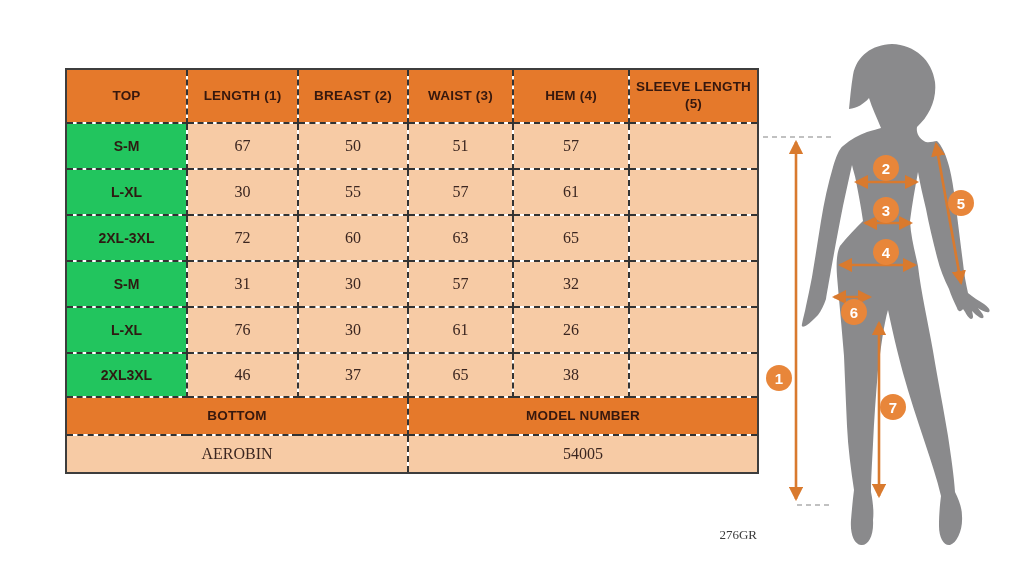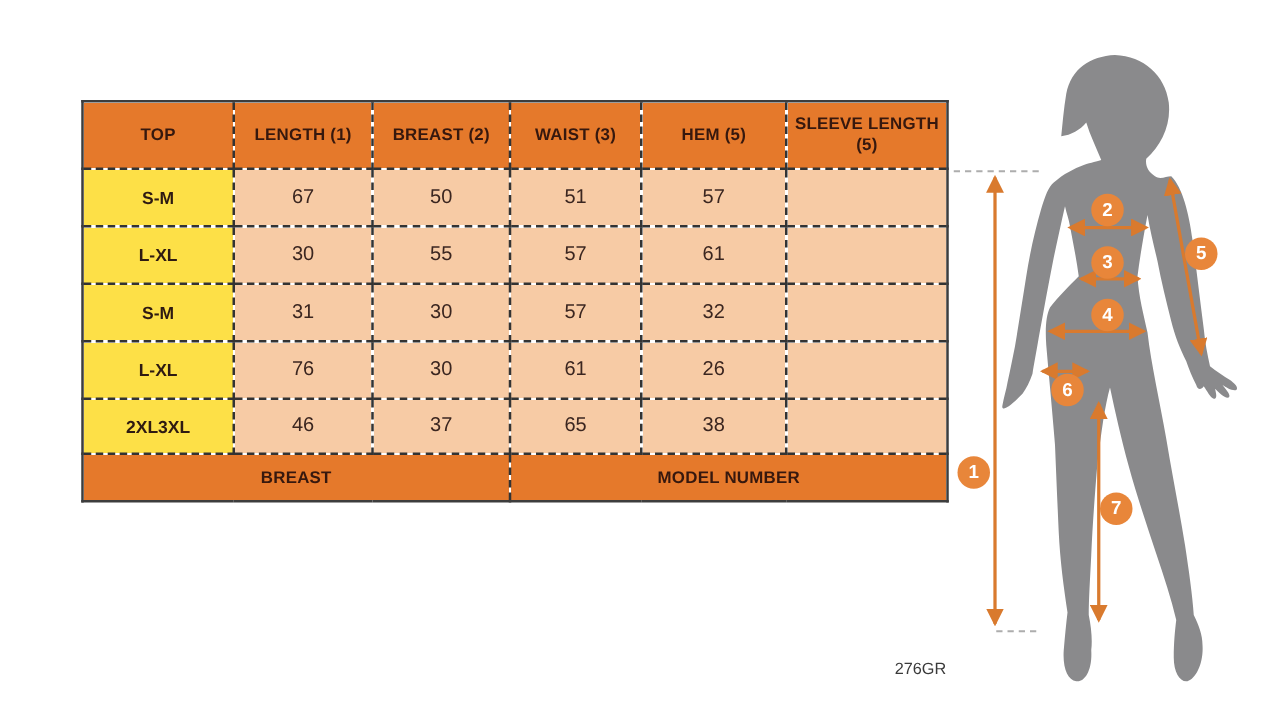--- a/index.html
+++ b/index.html
@@ -8,21 +8,21 @@
     background: #ffffff;
     font-family: "Liberation Sans", sans-serif;
     position: relative;
     overflow: hidden;
   }
   .stage { position: absolute; inset: 0; }
 
   
   .chart-table {
     position: absolute;
-    left: 65px; top: 80px;
+    left: 65px; top: 68px;
     width: 692px;
     border-collapse: collapse;
     table-layout: fixed;
     border: 2px solid #3d3d3d;
   }
   .chart-table td, .chart-table th {
     border: 2px dashed #333333;
     text-align: center;
     vertical-align: middle;
     padding: 0 2px;
@@ -32,42 +32,42 @@
     background: #E5792B;
     color: #36180E;
     font-weight: bold;
     font-size: 13.5px;
     letter-spacing: 0.2px;
     line-height: 1.25;
   }
   .cell {
     background: #F7CBA5;
     color: #3B2620;
-    font-family: Liberation Sans, sans-serif;
+    font-family: Liberation Serif, serif;
     font-size: 16px;
   }
   .size-label {
-    background: #fde047;
+    background: #22c55e;
     color: #2E1A12;
     font-family: "Liberation Sans", sans-serif;
     font-weight: bold;
     font-size: 14px;
   }
   .r-head   { height: 54px; }
   .r-data   { height: 46px; }
   .r-data-s { height: 44px; }
   .r-foot   { height: 38px; }
 
   .weight-note {
     position: absolute;
     left: 65px; top: 527px; width: 692px;
     text-align: right;
     font-size: 13px;
     color: #3A3A3A;
-    font-family: Liberation Sans, sans-serif;
+    font-family: Liberation Serif, serif;
   }
 
   
   .figure-svg { position: absolute; left: 750px; top: 0; }
   .badge-num {
     font-family: "Liberation Sans", sans-serif;
     font-weight: bold;
     font-size: 15px;
     fill: #ffffff;
   }
@@ -86,37 +86,45 @@
         <col style="width:116px">
         <col style="width:129px">
     </colgroup>
 
     <tbody>
         <tr class="r-head">
       <th class="hdr">TOP</th>
       <th class="hdr">LENGTH (1)</th>
       <th class="hdr">BREAST (2)</th>
       <th class="hdr">WAIST (3)</th>
-      <th class="hdr">HEM (5)</th>
+      <th class="hdr">HEM (4)</th>
       <th class="hdr">SLEEVE LENGTH (5)</th>
     </tr>
     <tr class="r-data">
       <td class="size-label">S-M</td>
       <td class="cell">67</td>
       <td class="cell">50</td>
       <td class="cell">51</td>
       <td class="cell">57</td>
       <td class="cell"></td>
     </tr>
     <tr class="r-data">
       <td class="size-label">L-XL</td>
       <td class="cell">30</td>
       <td class="cell">55</td>
       <td class="cell">57</td>
       <td class="cell">61</td>
+      <td class="cell"></td>
+    </tr>
+    <tr class="r-data">
+      <td class="size-label">2XL-3XL</td>
+      <td class="cell">72</td>
+      <td class="cell">60</td>
+      <td class="cell">63</td>
+      <td class="cell">65</td>
       <td class="cell"></td>
     </tr>
 
     <tr class="r-data">
       <td class="size-label">S-M</td>
       <td class="cell">31</td>
       <td class="cell">30</td>
       <td class="cell">57</td>
       <td class="cell">32</td>
       <td class="cell"></td>
@@ -132,22 +140,26 @@
     <tr class="r-data-s">
       <td class="size-label">2XL3XL</td>
       <td class="cell">46</td>
       <td class="cell">37</td>
       <td class="cell">65</td>
       <td class="cell">38</td>
       <td class="cell"></td>
     </tr>
 
     <tr class="r-foot">
-      <th class="hdr" colspan="3">BREAST</th>
+      <th class="hdr" colspan="3">BOTTOM</th>
       <th class="hdr" colspan="3">MODEL NUMBER</th>
+    </tr>
+    <tr class="r-foot">
+      <td class="cell" colspan="3">AEROBIN</td>
+      <td class="cell" colspan="3">54005</td>
     </tr>
   </tbody>
     </table>
 
   <div class="weight-note">276GR</div>
 
   <svg class="figure-svg" width="274" height="576" viewBox="750 0 274 576">
     <defs>
       <marker id="ah" viewBox="0 0 10 10" refX="8.5" refY="5" markerWidth="5.5" markerHeight="5.5" orient="auto-start-reverse">
         <path d="M0 0 L10 5 L0 10 z" fill="#D97A2E"></path>

